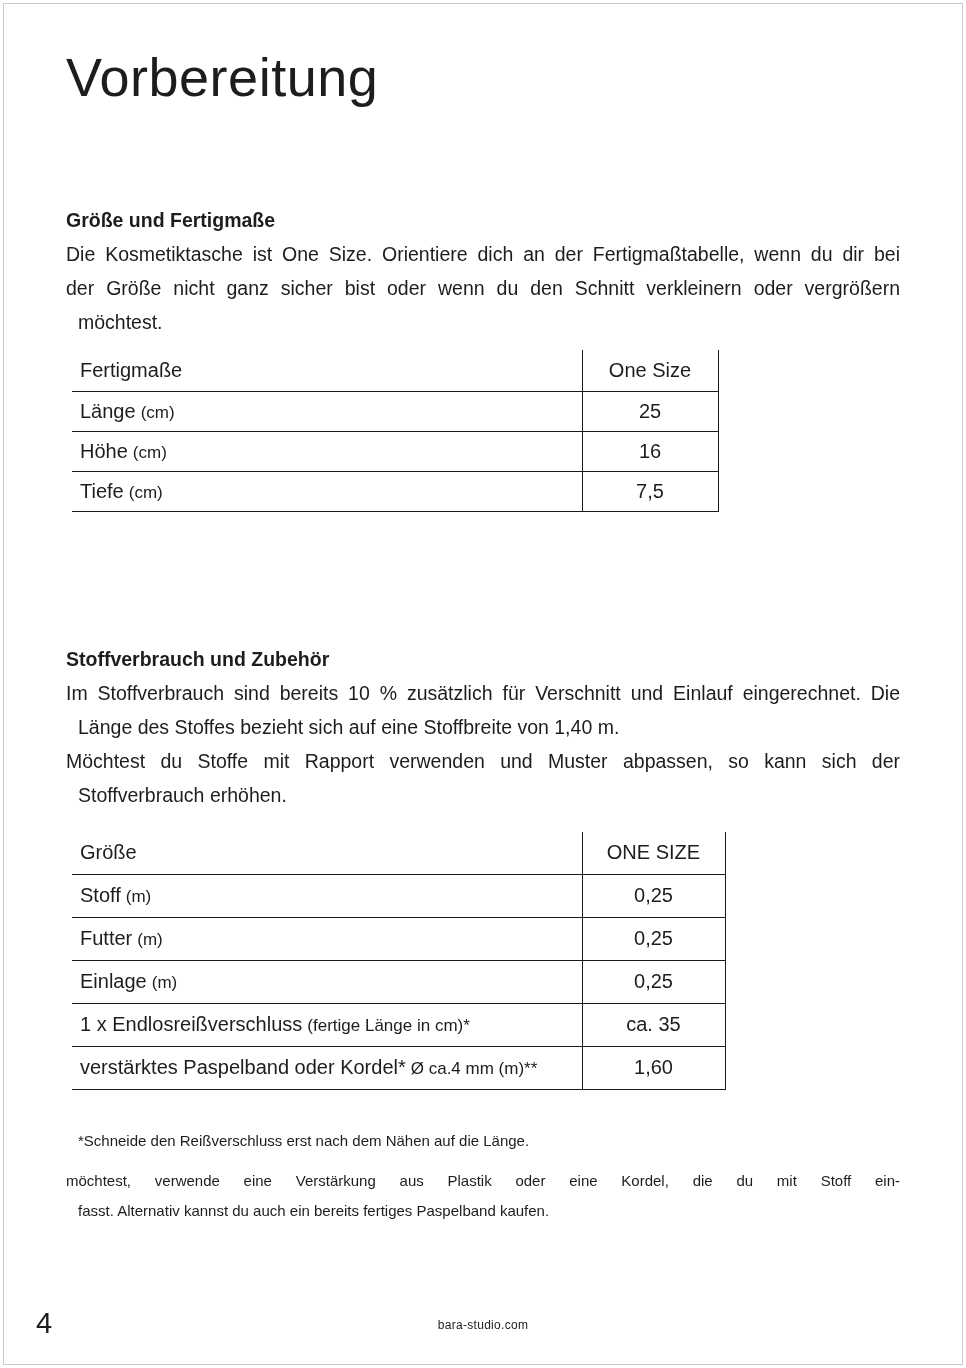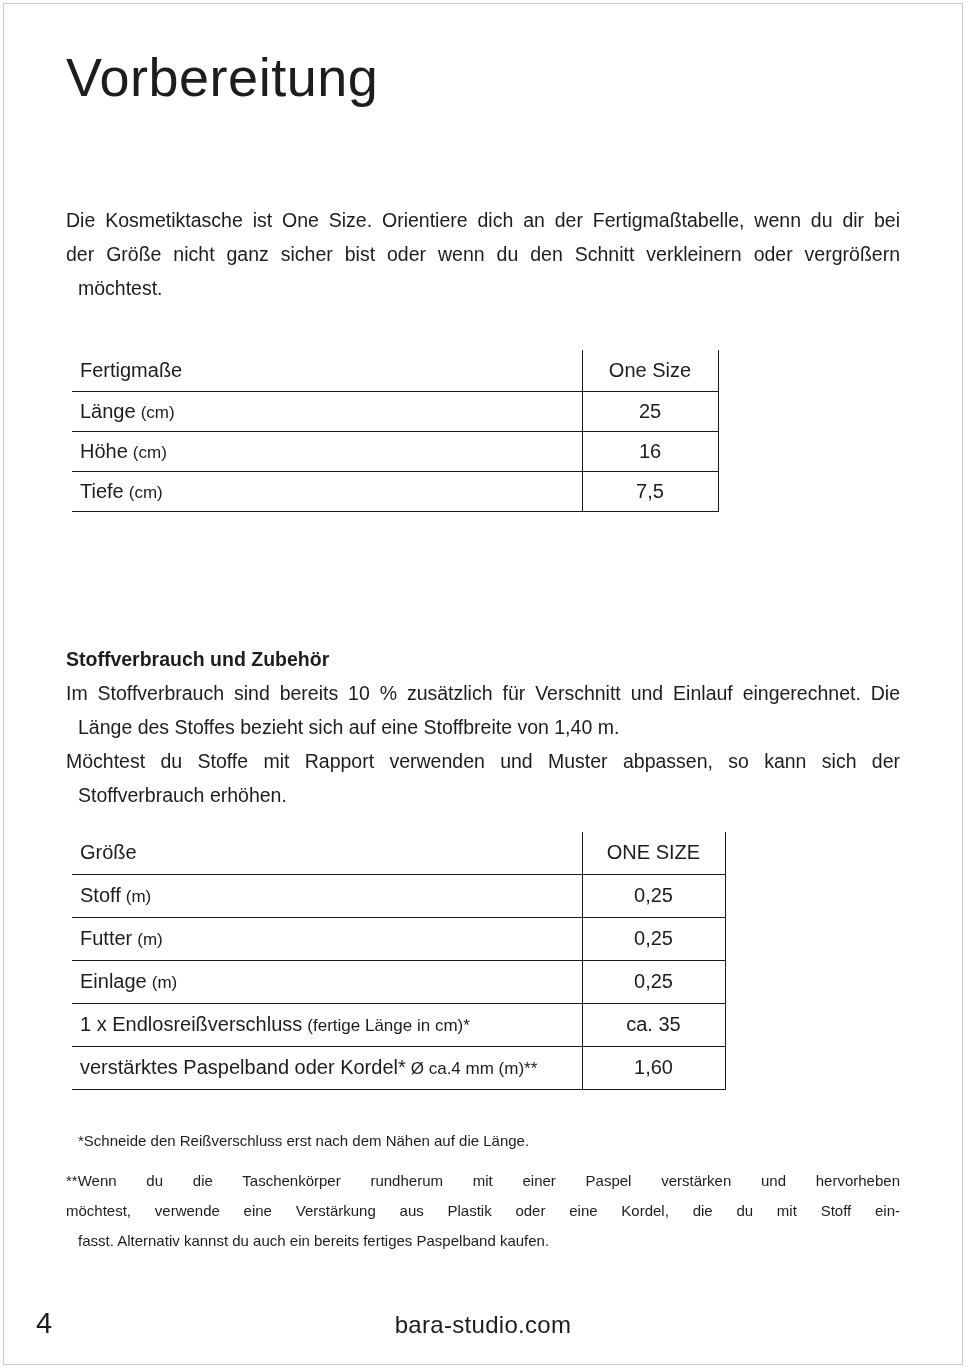--- a/index.html
+++ b/index.html
@@ -92,35 +92,36 @@
     left: 36px;
     top: 1308px;
     font-size: 29px;
     line-height: 30px;
   }
   .footer-url {
     position: absolute;
     left: 0;
     width: 100%;
     top: 1312px;
-    font-size: 24px;
+    font-size: 12px;
     line-height: 26px;
     text-align: center;
     letter-spacing: 0.3px;
   }
 </style>
 </head>
 <body>
 
 <div class="page">
   <div class="frame"></div>
 
   <h1 class="title">Vorbereitung</h1>
 
   <section class="textblock sec1">
+    <h2>Größe und Fertigmaße</h2>
     <p class="para">
         <span class="jline">Die Kosmetiktasche ist One Size. Orientiere dich an der Fertigmaßtabelle, wenn du dir bei</span>
         <span class="jline">der Größe nicht ganz sicher bist oder wenn du den Schnitt verkleinern oder vergrößern</span>
         <span class="jline">möchtest.</span>
       </p>
   </section>
 
   <table class="meas t1">
     <colgroup>
         <col class="c1">
@@ -189,21 +190,20 @@
         <td class="valcell">1,60</td>
       </tr>
     </tbody>
   </table>
 
   <section class="textblock footnotes">
     <p class="para note1">
         <span class="jline">*Schneide den Reißverschluss erst nach dem Nähen auf die Länge.</span>
       </p>
     <p class="para note2">
-        <span class="jline">**Wenn du die Taschenkörper rundherum mit einer Paspel verstärken und hervorheben</span>
         <span class="jline">möchtest, verwende eine Verstärkung aus Plastik oder eine Kordel, die du mit Stoff ein-</span>
         <span class="jline">fasst. Alternativ kannst du auch ein bereits fertiges Paspelband kaufen.</span>
       </p>
   </section>
 
   <div class="page-number">4</div>
   <div class="footer-url">bara-studio.com</div>
 </div>
 
 </body></html>

